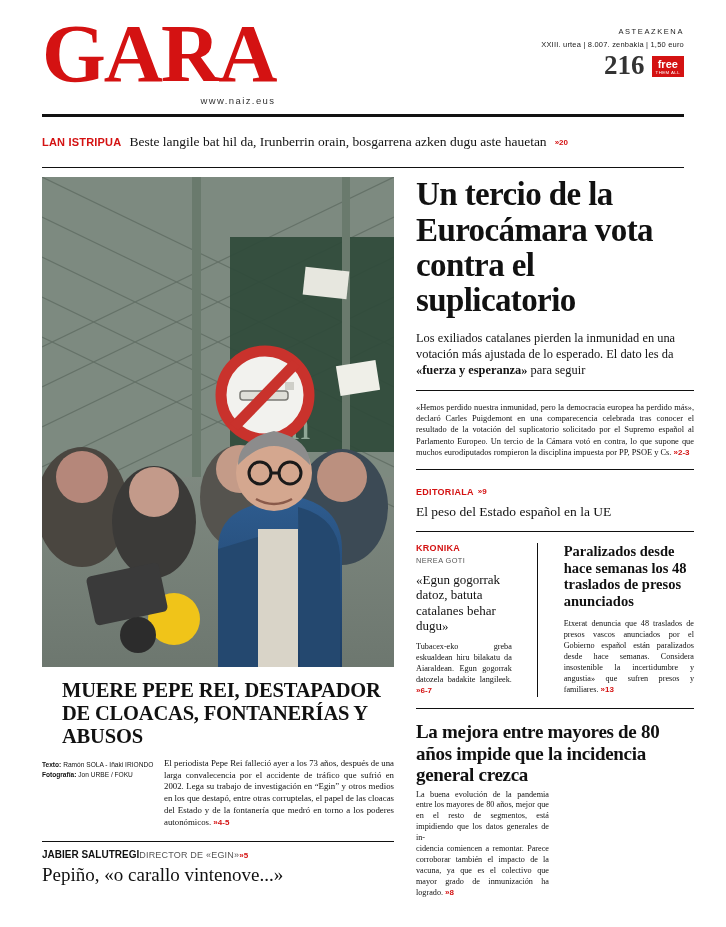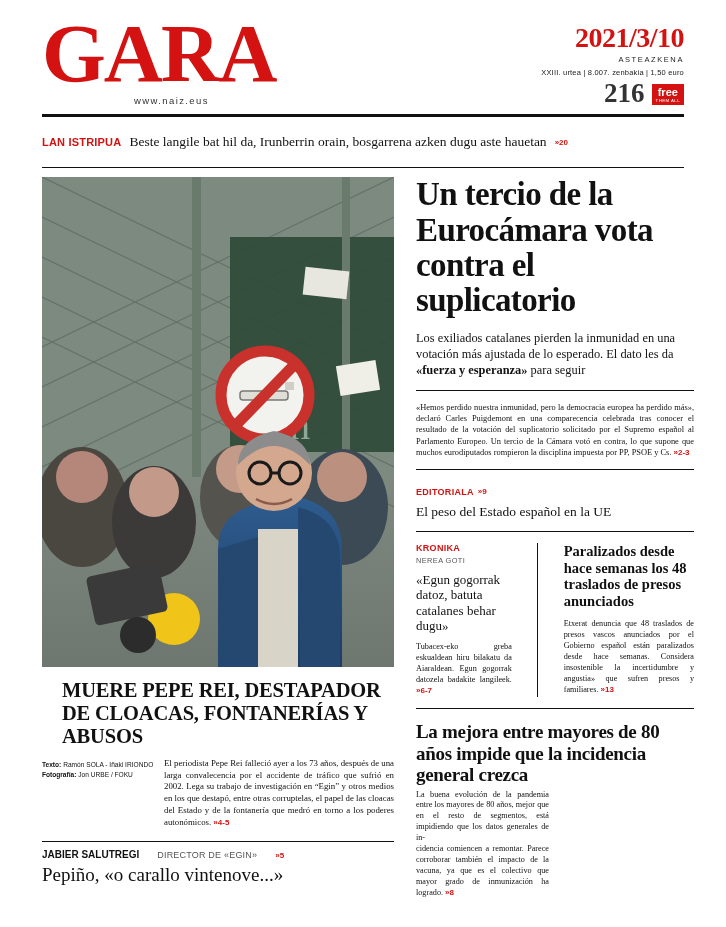--- a/index.html
+++ b/index.html
@@ -2,21 +2,21 @@
 <html><head>
 <meta charset="utf-8">
 <style>
   html,body{margin:0;padding:0;background:#ffffff;}
   body{width:726px;height:927px;font-family:"Liberation Serif",serif;color:#111;overflow:hidden;}
   .page{position:relative;width:726px;height:927px;background:#fff;padding:0;box-sizing:border-box;}
 
   
   .masthead{position:relative;padding:20px 42px 0 42px;}
   .mast-row{display:flex;align-items:flex-start;justify-content:space-between;}
-  .logo-wrap{position:relative;}
+  .logo-wrap{position:relative;text-align:right;}
   .logo{font-family:"Liberation Serif",serif;font-weight:700;font-size:82px;line-height:0.82;color:#d41212;letter-spacing:-2px;}
   .logo-url{font-family:"Liberation Sans",sans-serif;font-size:9.5px;color:#333;letter-spacing:1.4px;margin-top:8px;margin-left:92px;}
   .mast-right{text-align:right;padding-top:4px;}
   .date{font-family:"Liberation Serif",serif;font-weight:700;font-size:28px;color:#d41212;line-height:1;letter-spacing:-0.5px;}
   .weekday{font-family:"Liberation Sans",sans-serif;font-size:7.5px;letter-spacing:1.6px;color:#222;margin-top:3px;}
   .issue{font-family:"Liberation Sans",sans-serif;font-size:7.5px;color:#222;margin-top:4px;letter-spacing:0.2px;}
   .num-row{display:flex;align-items:flex-end;justify-content:flex-end;gap:7px;margin-top:4px;}
   .bignum{font-family:"Liberation Serif",serif;font-weight:700;font-size:27px;color:#333;line-height:0.9;text-align:right;}
   .freebox{background:#d41212;color:#fff;font-family:"Liberation Sans",sans-serif;font-weight:700;font-size:11px;line-height:1;padding:3px 4px 2px 4px;text-align:center;}
   .freebox small{display:block;font-size:4.4px;font-weight:400;letter-spacing:0.4px;margin-top:1px;}
@@ -41,21 +41,21 @@
   .photo svg{display:block;}
 
   
   .hl-left{font-family:"Liberation Serif",serif;font-weight:700;font-size:20.5px;line-height:1.12;letter-spacing:-0.2px;margin:12px 0 0 16px;padding:0 4px;}
   .credits{font-family:"Liberation Sans",sans-serif;font-size:6.6px;color:#111;line-height:1.55;}
   .credits b{font-weight:700;}
   .left-body{display:flex;gap:10px;margin-top:10px;}
   .left-credits{width:112px;padding-top:2px;}
   .left-text{width:230px;font-family:"Liberation Serif",serif;font-size:8.8px;line-height:1.33;text-align:justify;}
   .hr-left{height:1px;background:#111;margin:13px 0 0 0;}
-  .salutregi{display:flex;align-items:baseline;gap:18px;margin-top:7px;}
+  .salutregi{display:flex;align-items:baseline;gap:0;margin-top:7px;}
   .sal-name{font-family:"Liberation Sans",sans-serif;font-weight:700;font-size:10px;}
   .sal-role{font-family:"Liberation Sans",sans-serif;font-size:9px;color:#555;letter-spacing:0.2px;}
   .sal-title{font-family:"Liberation Serif",serif;font-size:19px;margin-top:4px;}
 
   
   .hl-main{font-family:"Liberation Serif",serif;font-weight:700;font-size:33px;line-height:1.07;letter-spacing:-0.6px;margin:0;}
   .lede{font-family:"Liberation Serif",serif;font-size:12.4px;line-height:1.28;margin-top:13px;}
   .lede b{font-weight:700;}
   .r-rule{height:1px;background:#111;margin:11px 0;}
   .r-body{font-family:"Liberation Serif",serif;font-size:8.4px;line-height:1.33;text-align:justify;}
@@ -80,21 +80,20 @@
 
 <div class="page">
 
   <div class="masthead">
     <div class="mast-row">
       <div class="logo-wrap">
         <div class="logo">GARA</div>
         <div class="logo-url">www.naiz.eus</div>
       </div>
       <div class="mast-right">
-        <div class="date">2021/3/10</div>
         <div class="weekday">ASTEAZKENA</div>
         <div class="issue">XXIII. urtea | 8.007. zenbakia | 1,50 euro</div>
         <div class="num-row">
           <div class="bignum">216</div>
           <div class="freebox">
             <span>free</span>
             <small>THEM ALL</small>
           </div>
         </div>
       </div>

